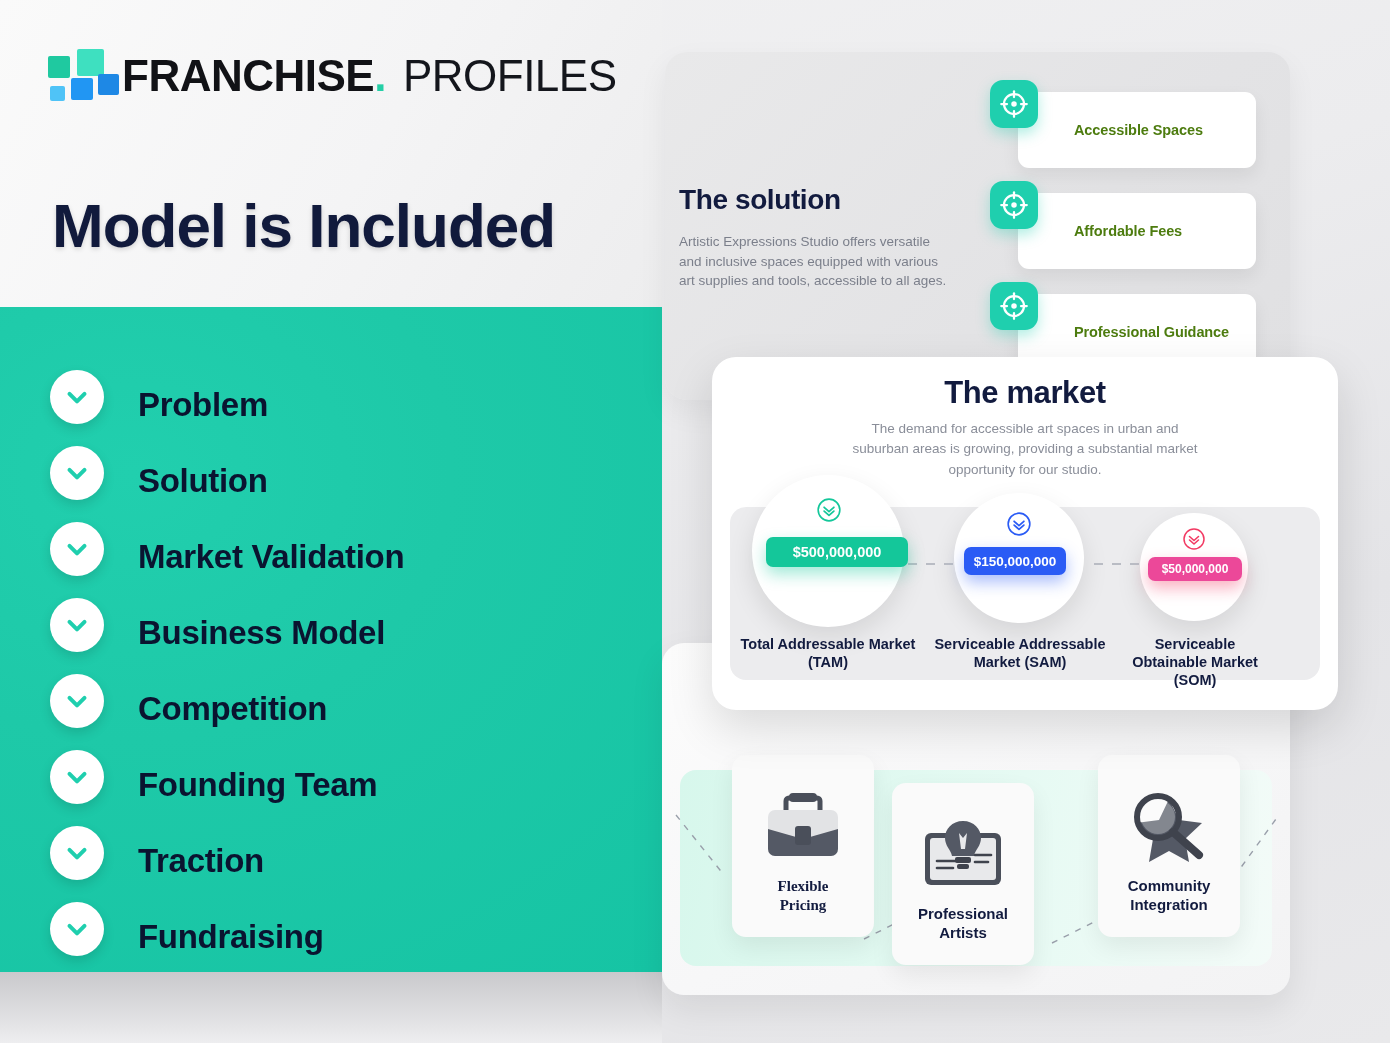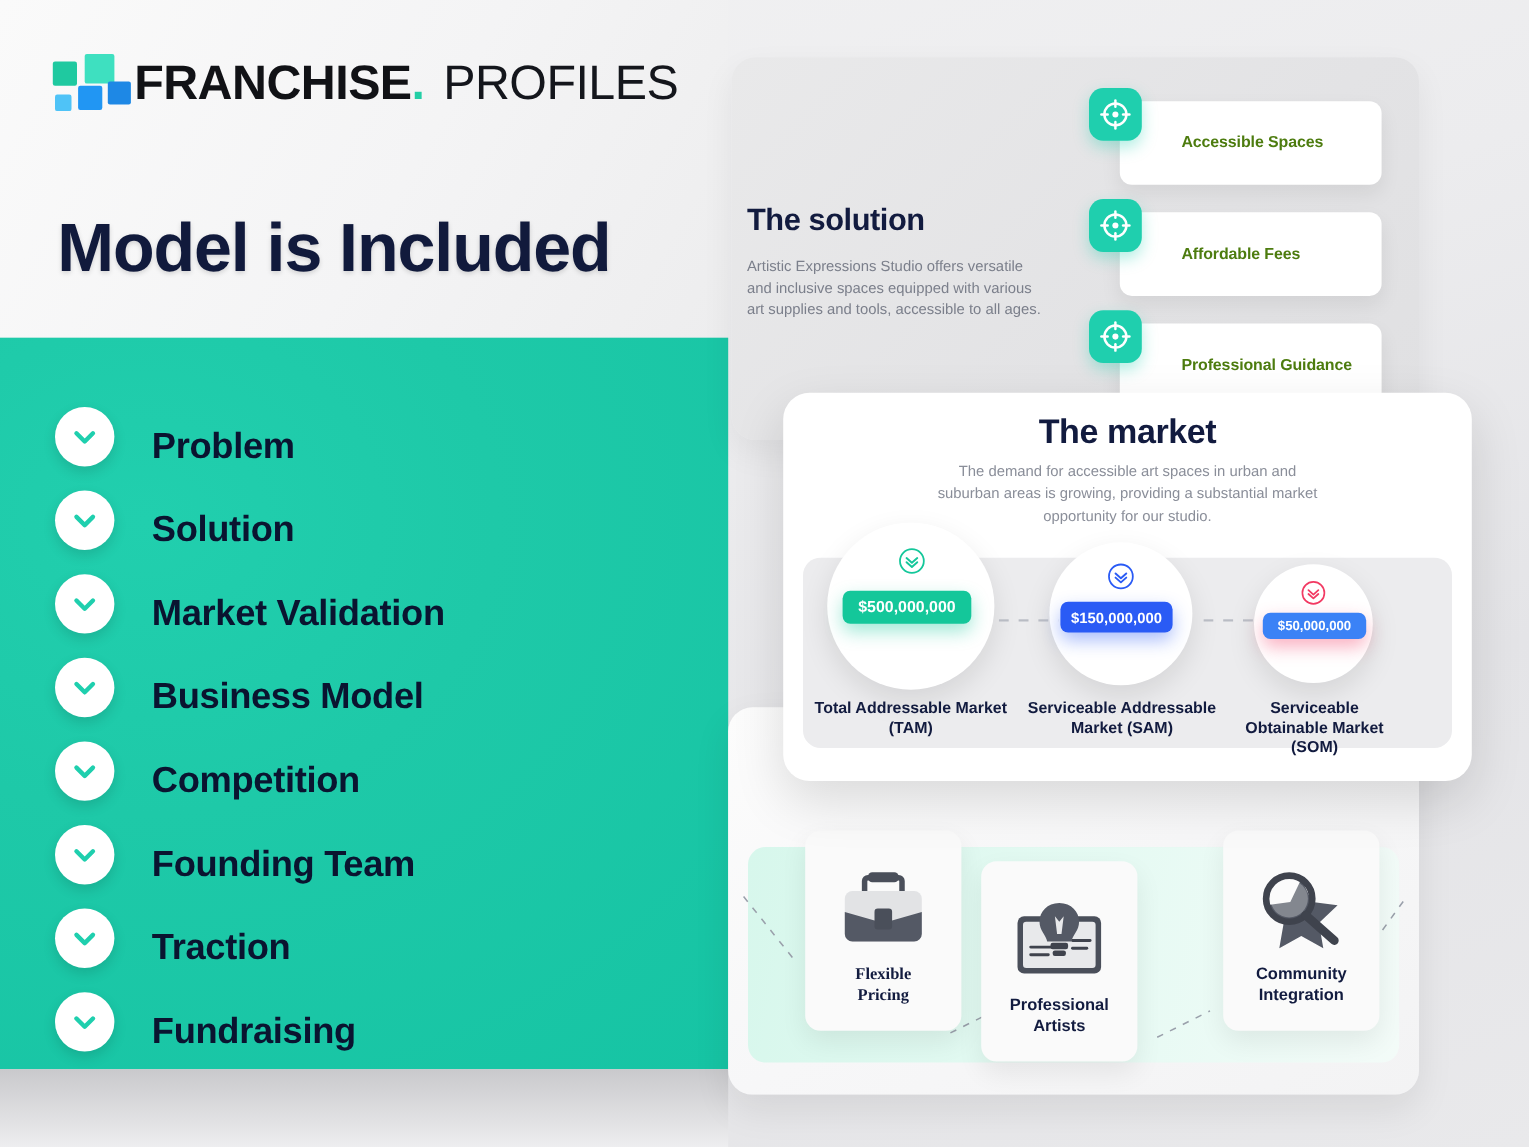--- a/index.html
+++ b/index.html
@@ -115,21 +115,21 @@
     border-radius:16px;
   }
   .icon-cards { position:absolute; left:58px; top:112px; width:520px; height:230px; }
   .icon-card {
     position:absolute; width:142px; background:#fafafa; border-radius:14px;
     box-shadow:0 10px 24px rgba(0,0,0,.07);
     display:flex; flex-direction:column; align-items:center;
   }
   .ic1 { left:12px;   top:0;   height:182px; padding-top:26px;font-family:Liberation Serif, serif; }
   .ic2 { left:172px; top:28px; height:182px; padding-top:26px; }
-  .ic3 { left:392px; top:0;  height:182px; padding-top:26px; }
+  .ic3 { left:378px; top:0;  height:182px; padding-top:26px; }
   .ic-glyph { height:92px; display:flex; align-items:center; justify-content:center; }
   .ic-label {
     margin-top:4px; text-align:center; font-size:15px; font-weight:800;
     color:#121b3f; line-height:1.25;
   }
   .dash-svg { position:absolute; left:0; top:0; width:628px; height:352px; pointer-events:none; }
 
   
   .market-card {
     position:absolute; left:712px; top:357px; width:626px; height:353px;
@@ -155,26 +155,26 @@
   }
   .b1 { left:40px;  top:0;   width:152px; height:152px; }
   .b2 { left:242px; top:18px; width:130px; height:130px; }
   .b3 { left:428px; top:38px; width:108px; height:108px; }
   .dl-icon { position:absolute; z-index:3; }
   .money-pill {
     position:absolute; z-index:4; color:#fff; font-weight:800;
     border-radius:7px; display:flex; align-items:center; justify-content:center;
     white-space:nowrap;
   }
-  .p1 { left:54px;  top:62px; width:117px; height:30px; font-size:14.5px;
+  .p1 { left:54px;  top:62px; width:142px; height:30px; font-size:14.5px;
         background:#14c79a; box-shadow:0 7px 16px rgba(20,199,154,.40); }
   .p2 { left:252px; top:72px; width:102px; height:28px; font-size:13.5px;
         background:#2a5bf5; box-shadow:0 7px 16px rgba(42,91,245,.40); }
   .p3 { left:436px; top:82px; width:94px;  height:24px; font-size:12px;
-        background:#3b82f6; box-shadow:0 7px 16px rgba(242,58,99,.40);text-align:center; }
+        background:#ec4899; box-shadow:0 7px 16px rgba(242,58,99,.40);text-align:center; }
   .bub-label {
     position:absolute; text-align:center; font-size:14.5px; font-weight:800;
     color:#121b3f; line-height:1.25;
   }
   .l1 { left:26px;  top:160px; width:180px; }
   .l2 { left:222px; top:160px; width:172px; }
   .l3 { left:412px; top:160px; width:142px; }
   .conn { position:absolute; top:88px; height:2px;
           background-image: linear-gradient(90deg,#b9bcc4 0 9px, transparent 9px 18px);
           background-size:18px 2px; }

